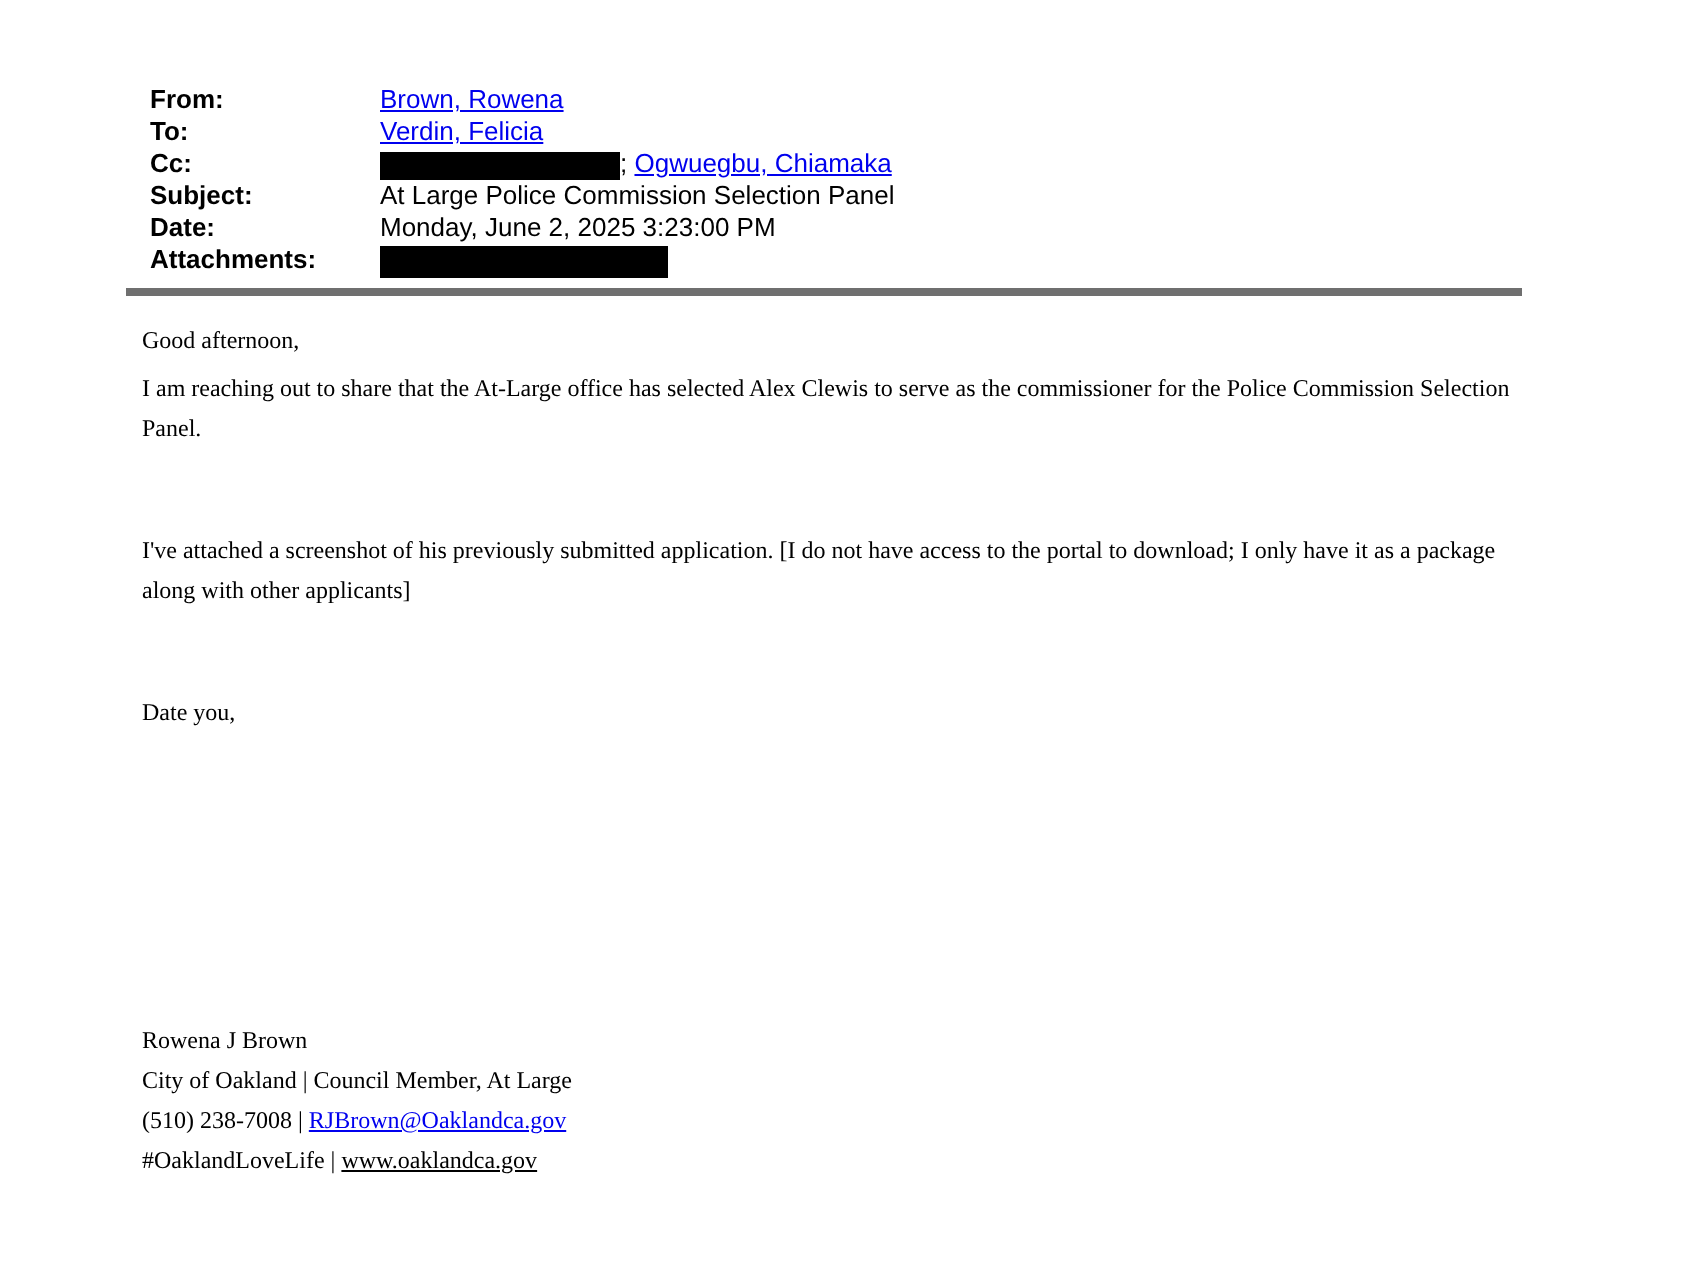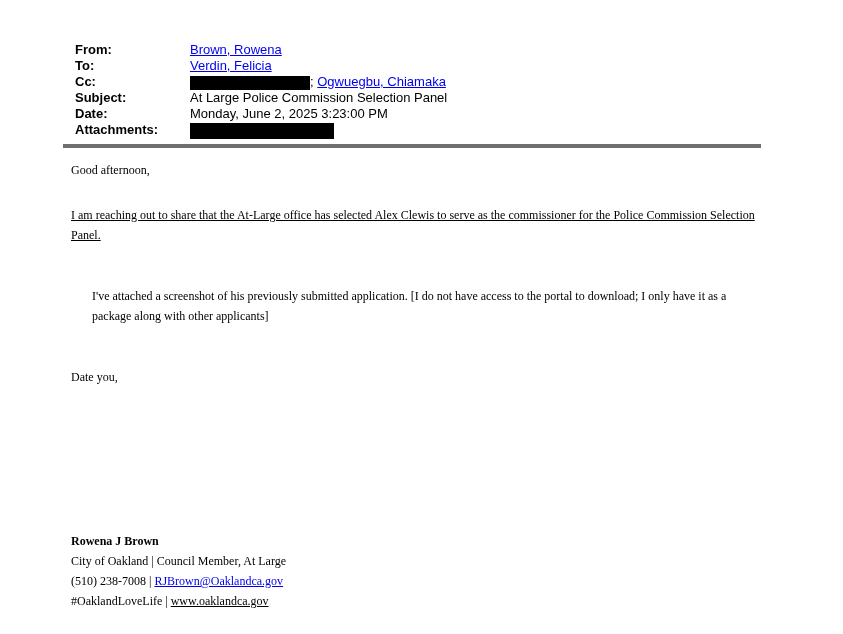--- a/index.html
+++ b/index.html
@@ -55,25 +55,25 @@
     background: var(--divider);
   }
   .content {
     position: absolute;
     left: 71px;
     top: 160px;
     width: 692px;
     font-size: 12px;
     line-height: 20px;
   }
-  .para-1 { margin-top: 25px; text-decoration: underline; }
-  .para-2 { margin-top: 41px; margin-left: 21px; }
+  .para-1 { margin-top: 4px; }
+  .para-2 { margin-top: 41px; }
   .closing { margin-top: 41px; }
   .signature { margin-top: 144px; }
-  .sig-name { font-weight: bold; }
+  .sig-name { font-weight: normal; }
   a.site-link {
     color: var(--body-text);
     text-decoration: underline;
     cursor: pointer;
   }
 </style>
 </head>
 <body>
 
 <div class="email-header">

